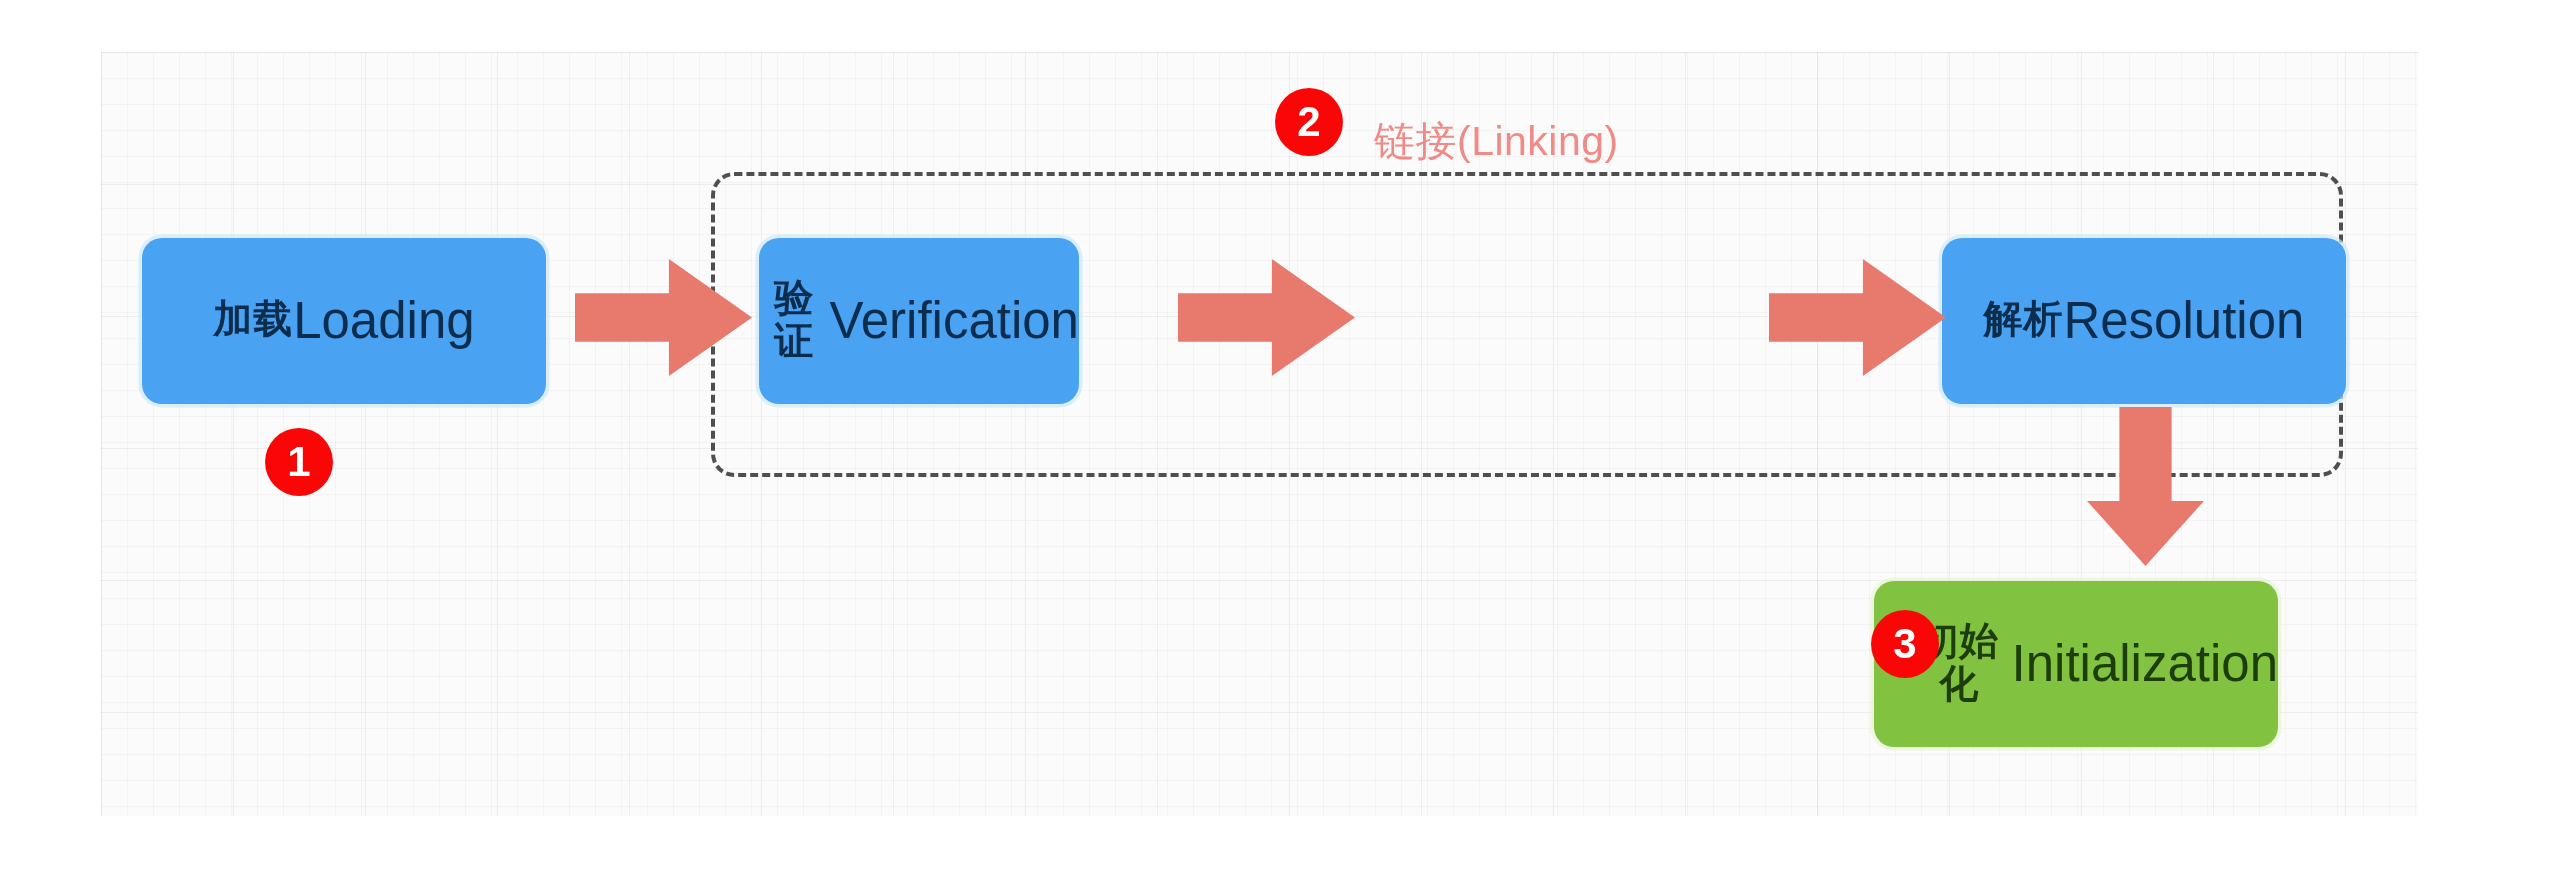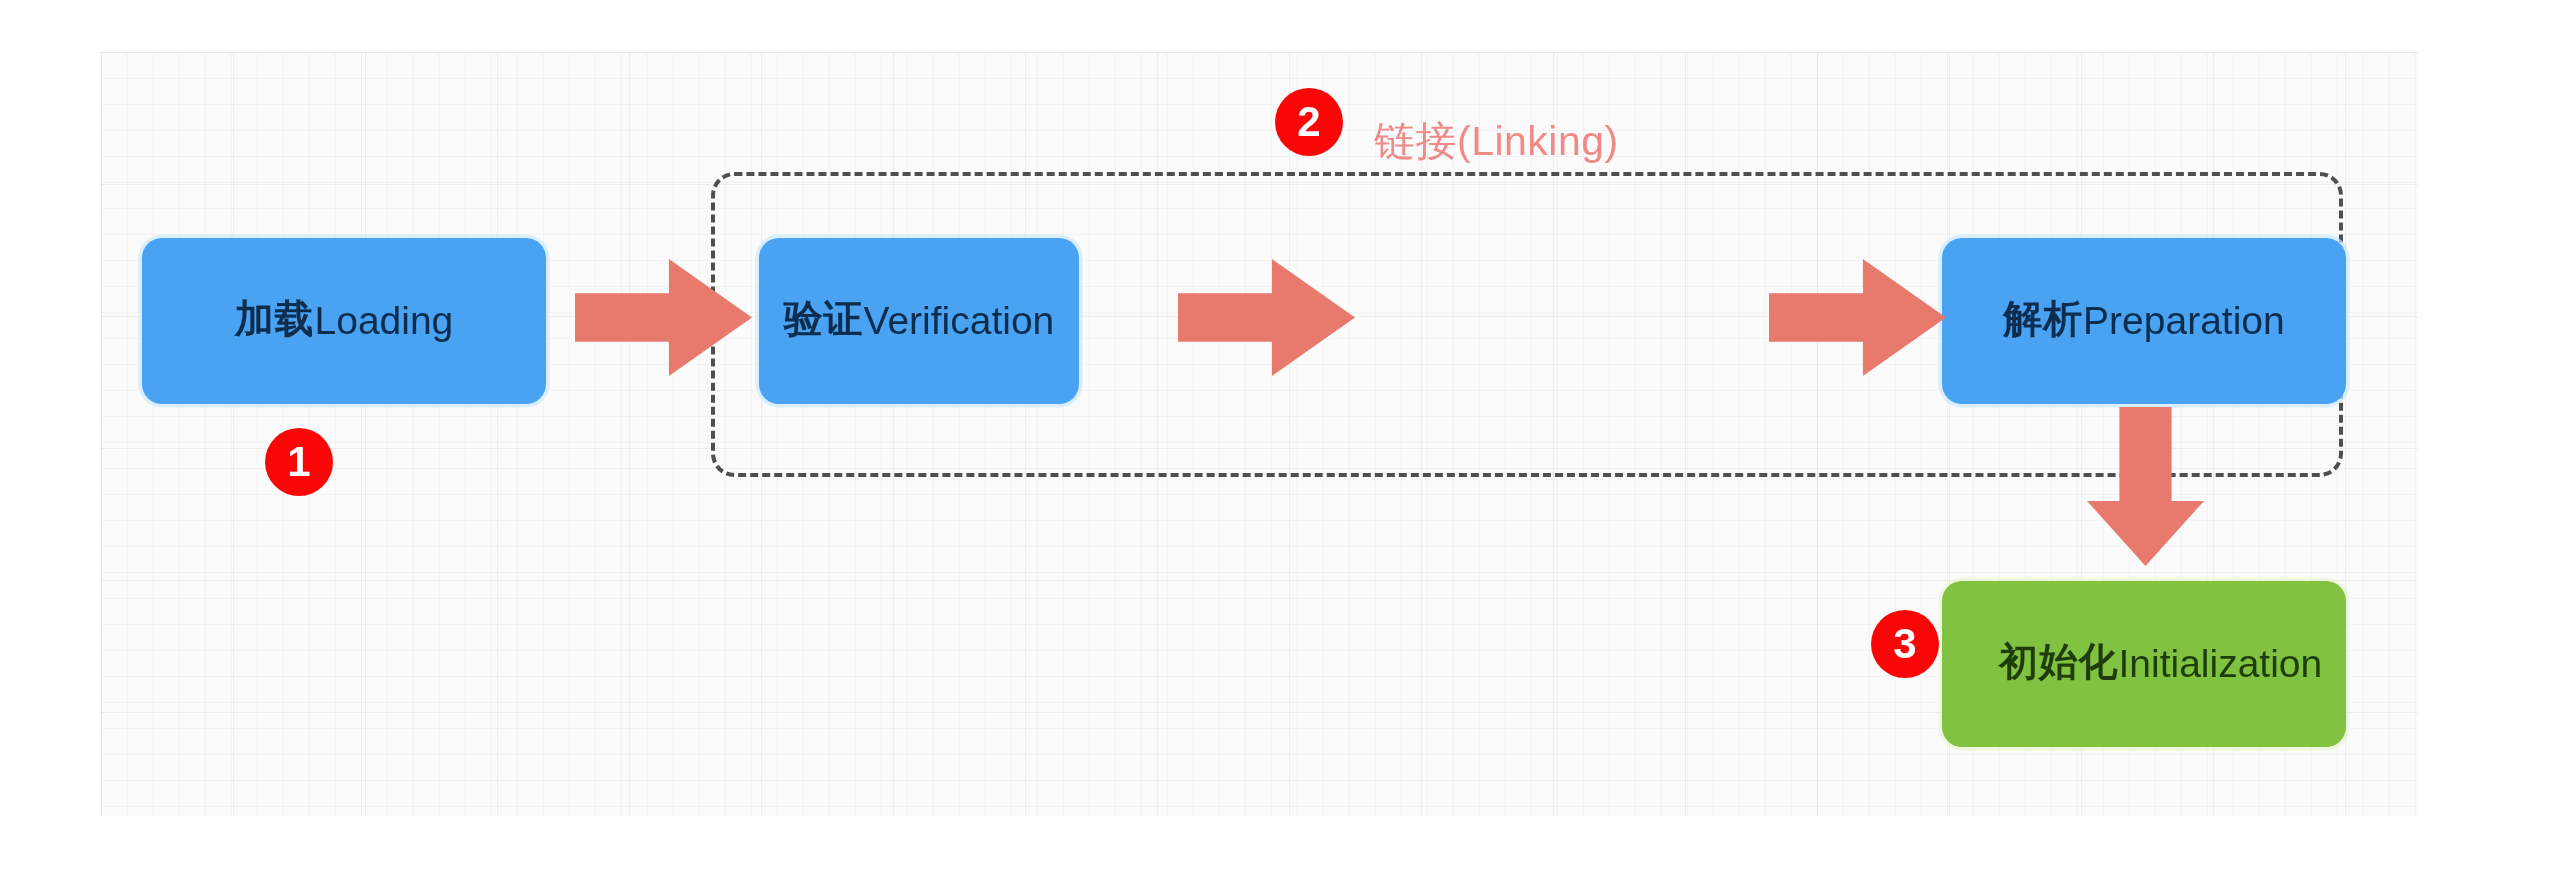--- a/index.html
+++ b/index.html
@@ -66,41 +66,41 @@
     line-height: 1.12;
     text-align: center;
   }
   .node .cn {
     font-size: 39px;
     font-weight: 700;
     letter-spacing: 0.9px;
     margin-bottom: 3.6px;
   }
   .node .en {
-    font-size: 39px;
+    font-size: 51px;
     font-weight: 400;
     letter-spacing: 0px;
   }
 
   .node.blue {
     background: #49A2F2;
     color: #0d2d4e;
     box-shadow: 0 0 0 3.6px rgba(200,230,255,0.65);
   }
   .node.green {
     background: #81C241;
     color: #1d3d0a;
     box-shadow: 0 0 0 3.6px rgba(225,245,200,0.55);
   }
 
   #node-loading      { left: 142px;  top: 238px; width: 404px; height: 166px; }
   #node-verification { left: 759px;  top: 238px; width: 320px; height: 166px; }
   #node-preparation  { left: 1351px; top: 238px; width: 404px; height: 166px; }
   #node-resolution   { left: 1942px; top: 238px; width: 404px; height: 166px; }
-  #node-initialization { left: 1942px; top: 581px; width: 404px; height: 166px; padding-left: 33px; }
+  #node-initialization { left: 1874px; top: 581px; width: 404px; height: 166px; padding-left: 33px; }
 
   
   .arrow-right {
     position: absolute;
     width: 177px;
     height: 117px;
   }
   .arrow-down {
     position: absolute;
     width: 117px;
@@ -163,21 +163,21 @@
   </div>
 
   <div class="node blue" id="node-verification">
     <span class="cn">验证</span>
     <span class="en">Verification</span>
   </div>
 
 
   <div class="node blue" id="node-resolution">
     <span class="cn">解析</span>
-    <span class="en">Preparation</span>
+    <span class="en">Resolution</span>
   </div>
 
   <div class="node green" id="node-initialization">
     <span class="cn">初始化</span>
     <span class="en">Initialization</span>
   </div>
 
   <div class="arrow-right" id="arrow-1">
     <svg viewBox="0 0 196 130" xmlns="http://www.w3.org/2000/svg" preserveAspectRatio="none">
       <polygon points="0,38 104,38 104,0 196,65 104,130 104,92 0,92" fill="#E87A6D"></polygon>

